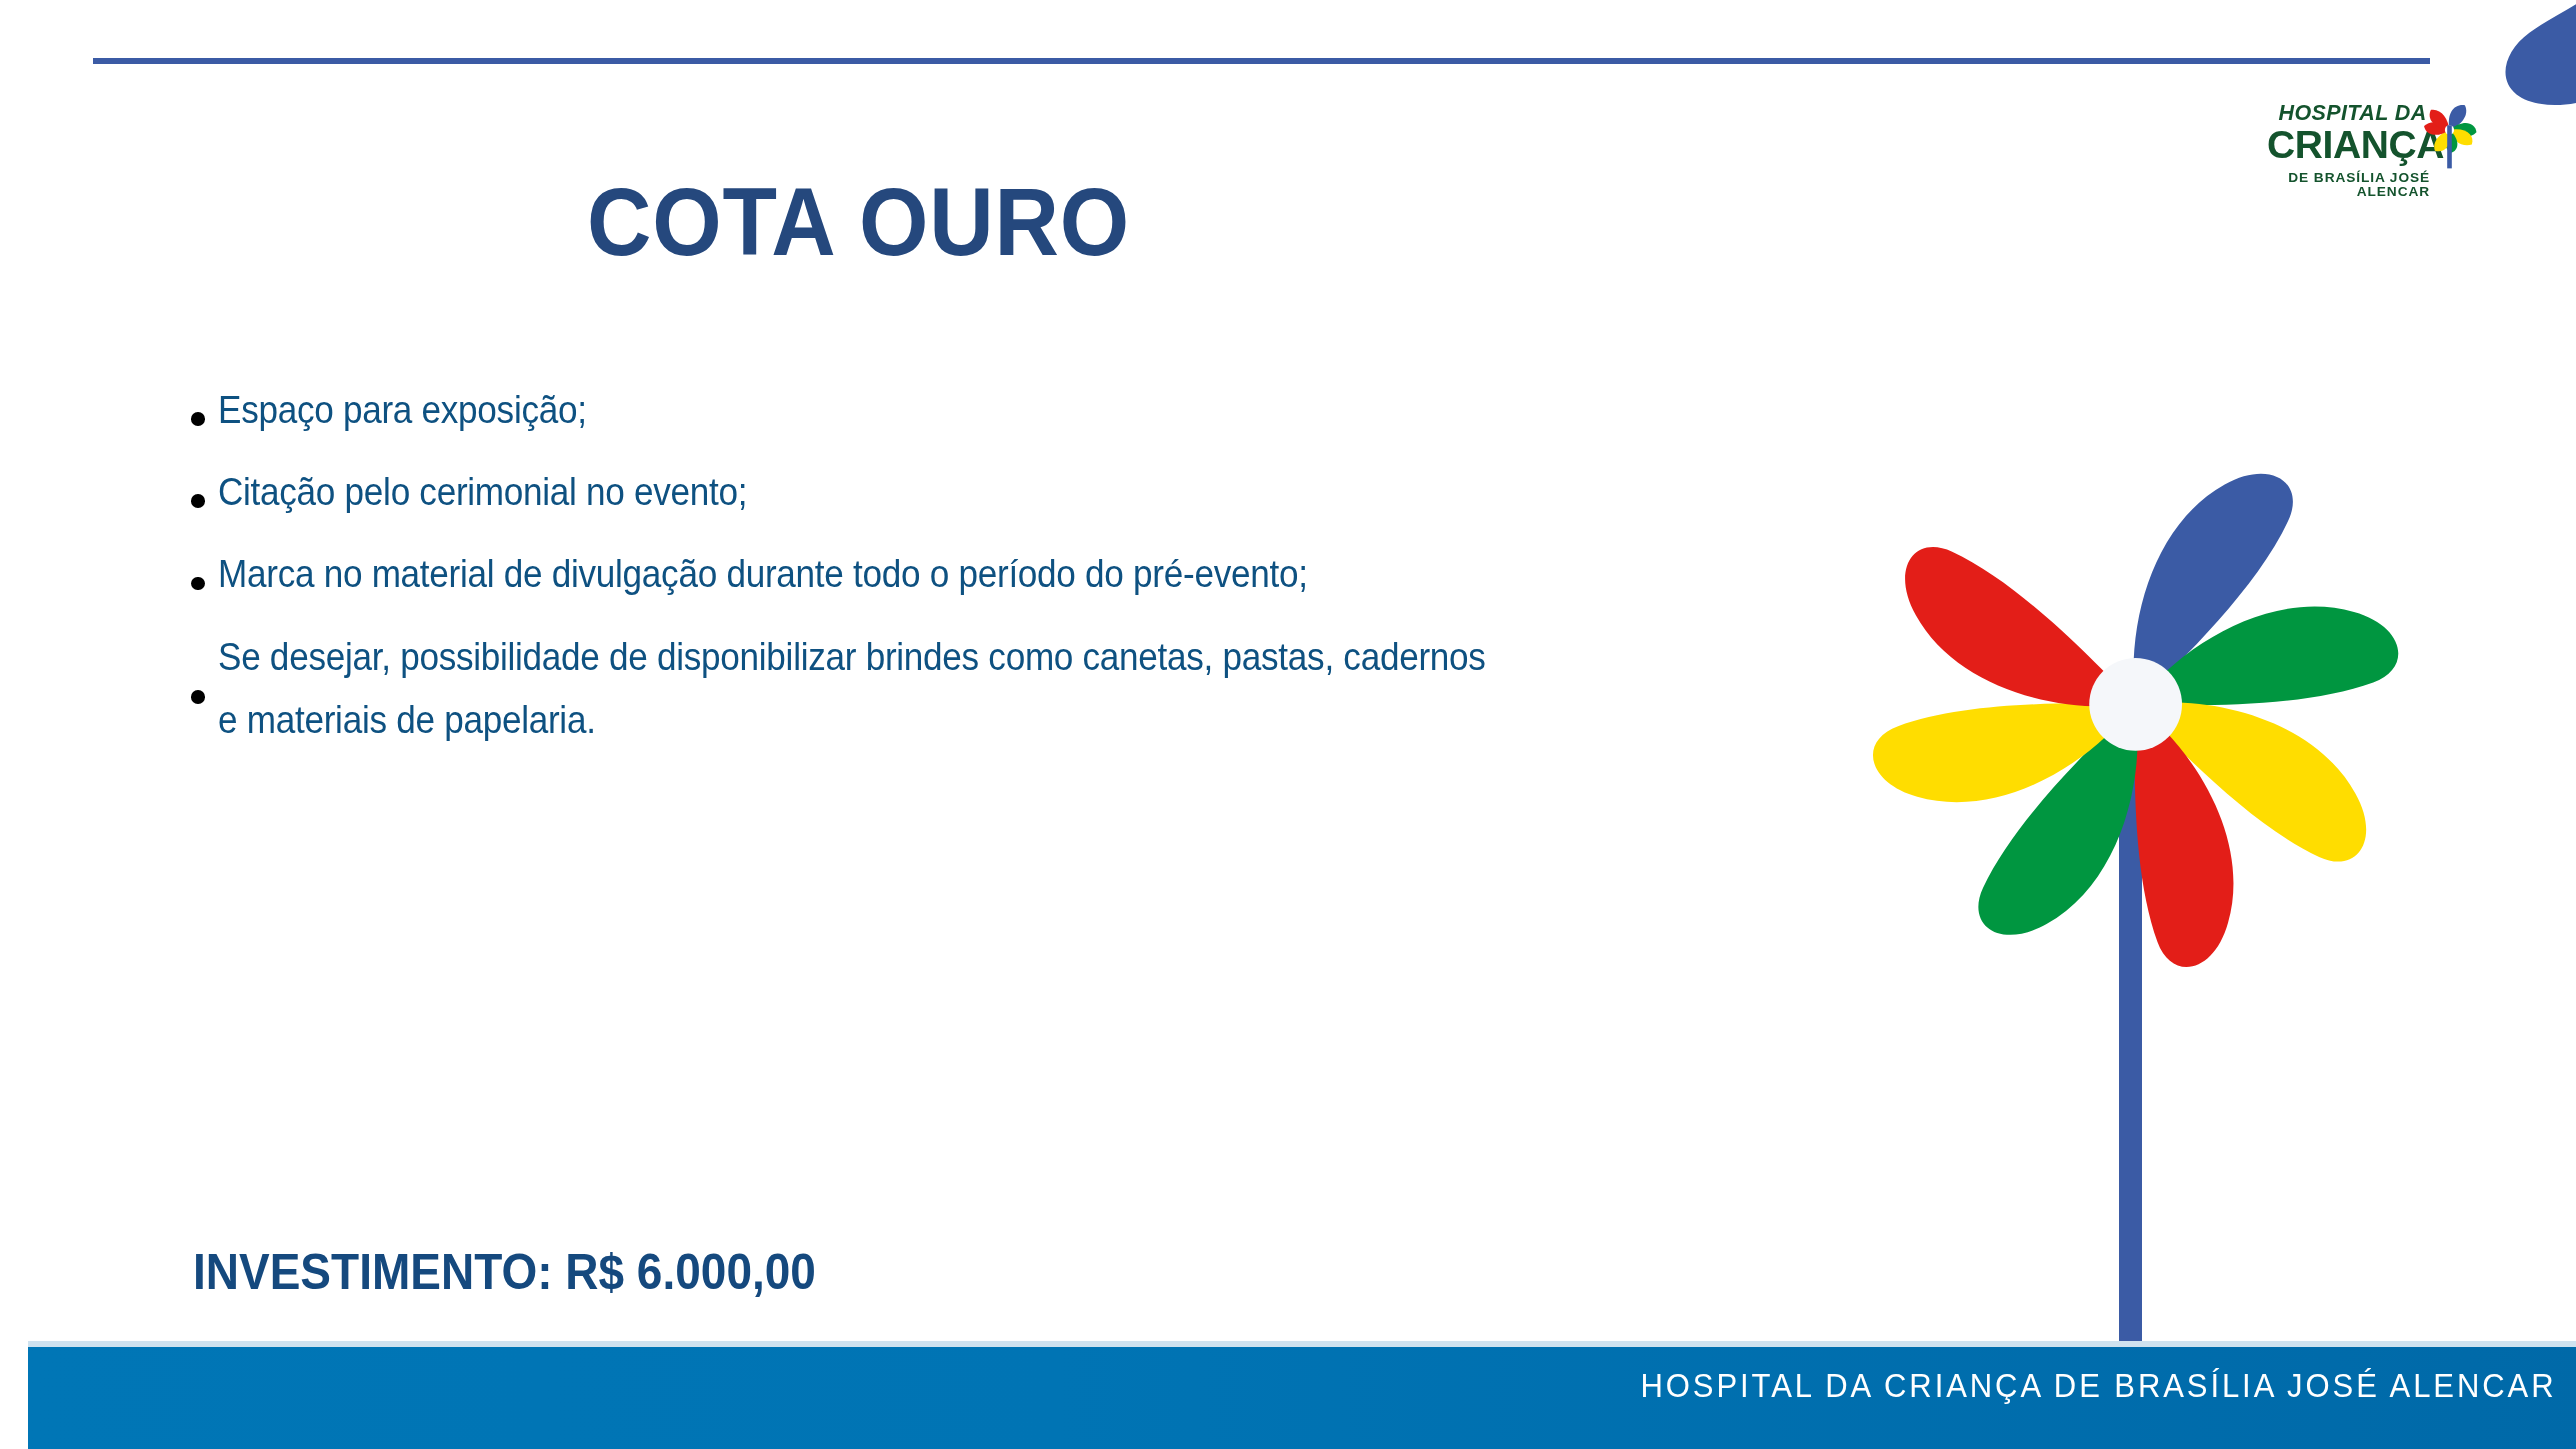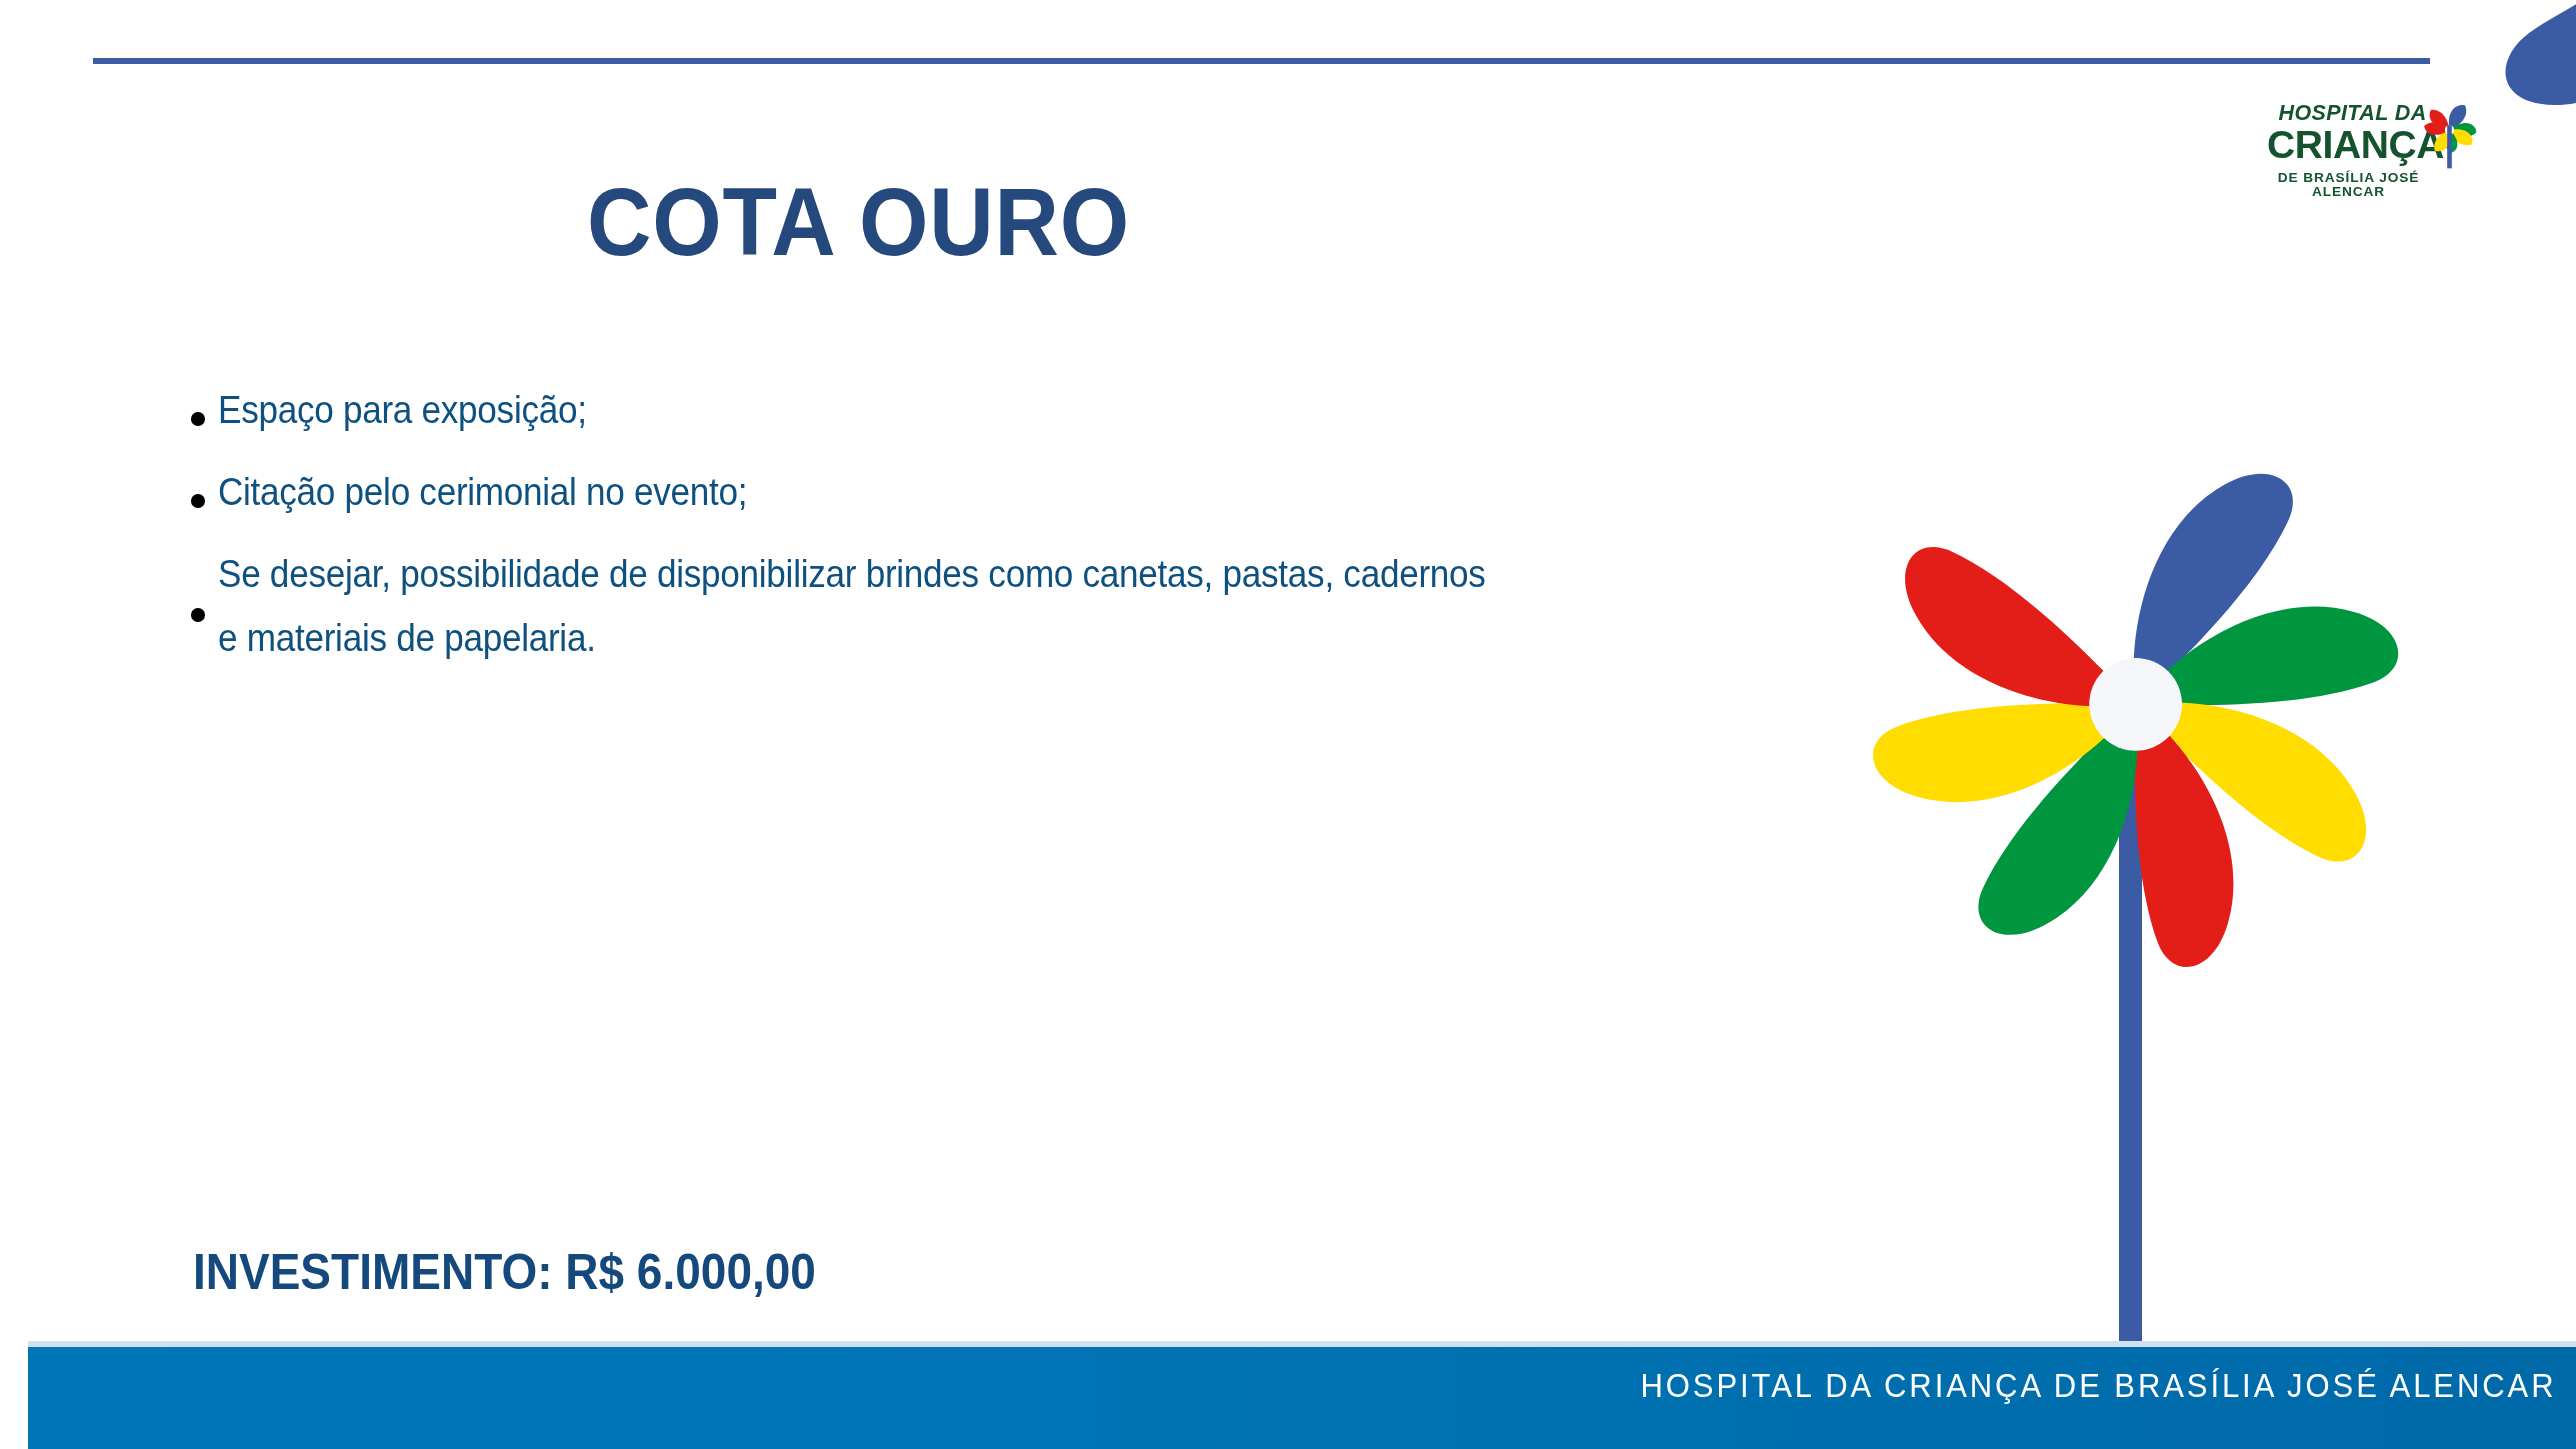--- a/index.html
+++ b/index.html
@@ -68,21 +68,21 @@
     font-weight: bold;
     letter-spacing: -0.4px;
     text-align: right;
     margin-top: 0.9px;
     padding-right: 3.4px;
   }
   .logo-line-3 {
     font-size: 13.7px;
     font-weight: bold;
     letter-spacing: 0.9px;
-    text-align: center;
+    text-align: right;
     margin-top: 6.9px;
   }
   .logo-mark {
     position: absolute;
     left: 144px;
     top: -6.9px;
     width: 77px;
     height: 77px;
   }
 
@@ -234,20 +234,24 @@
     <div class="bullet-row">
       <span class="bullet-dot"></span>
       <span class="bullet-text">Espaço para exposição;</span>
     </div>
     <div class="bullet-row">
       <span class="bullet-dot"></span>
       <span class="bullet-text">Citação pelo cerimonial no evento;</span>
     </div>
     <div class="bullet-row">
       <span class="bullet-dot"></span>
+      <span class="bullet-text">Marca no material de divulgação durante todo o período do pré-evento;</span>
+    </div>
+    <div class="bullet-row">
+      <span class="bullet-dot"></span>
       <span class="bullet-text">Se desejar, possibilidade de disponibilizar brindes como canetas, pastas, cadernos e materiais de papelaria.</span>
     </div>
   </div>
 
   <div class="investment">INVESTIMENTO: R$ 6.000,00</div>
 
   <div class="pinwheel-stick"></div>
 
   <svg class="pinwheel" viewBox="0 0 800 800">
     <g transform="translate(392,380)">

